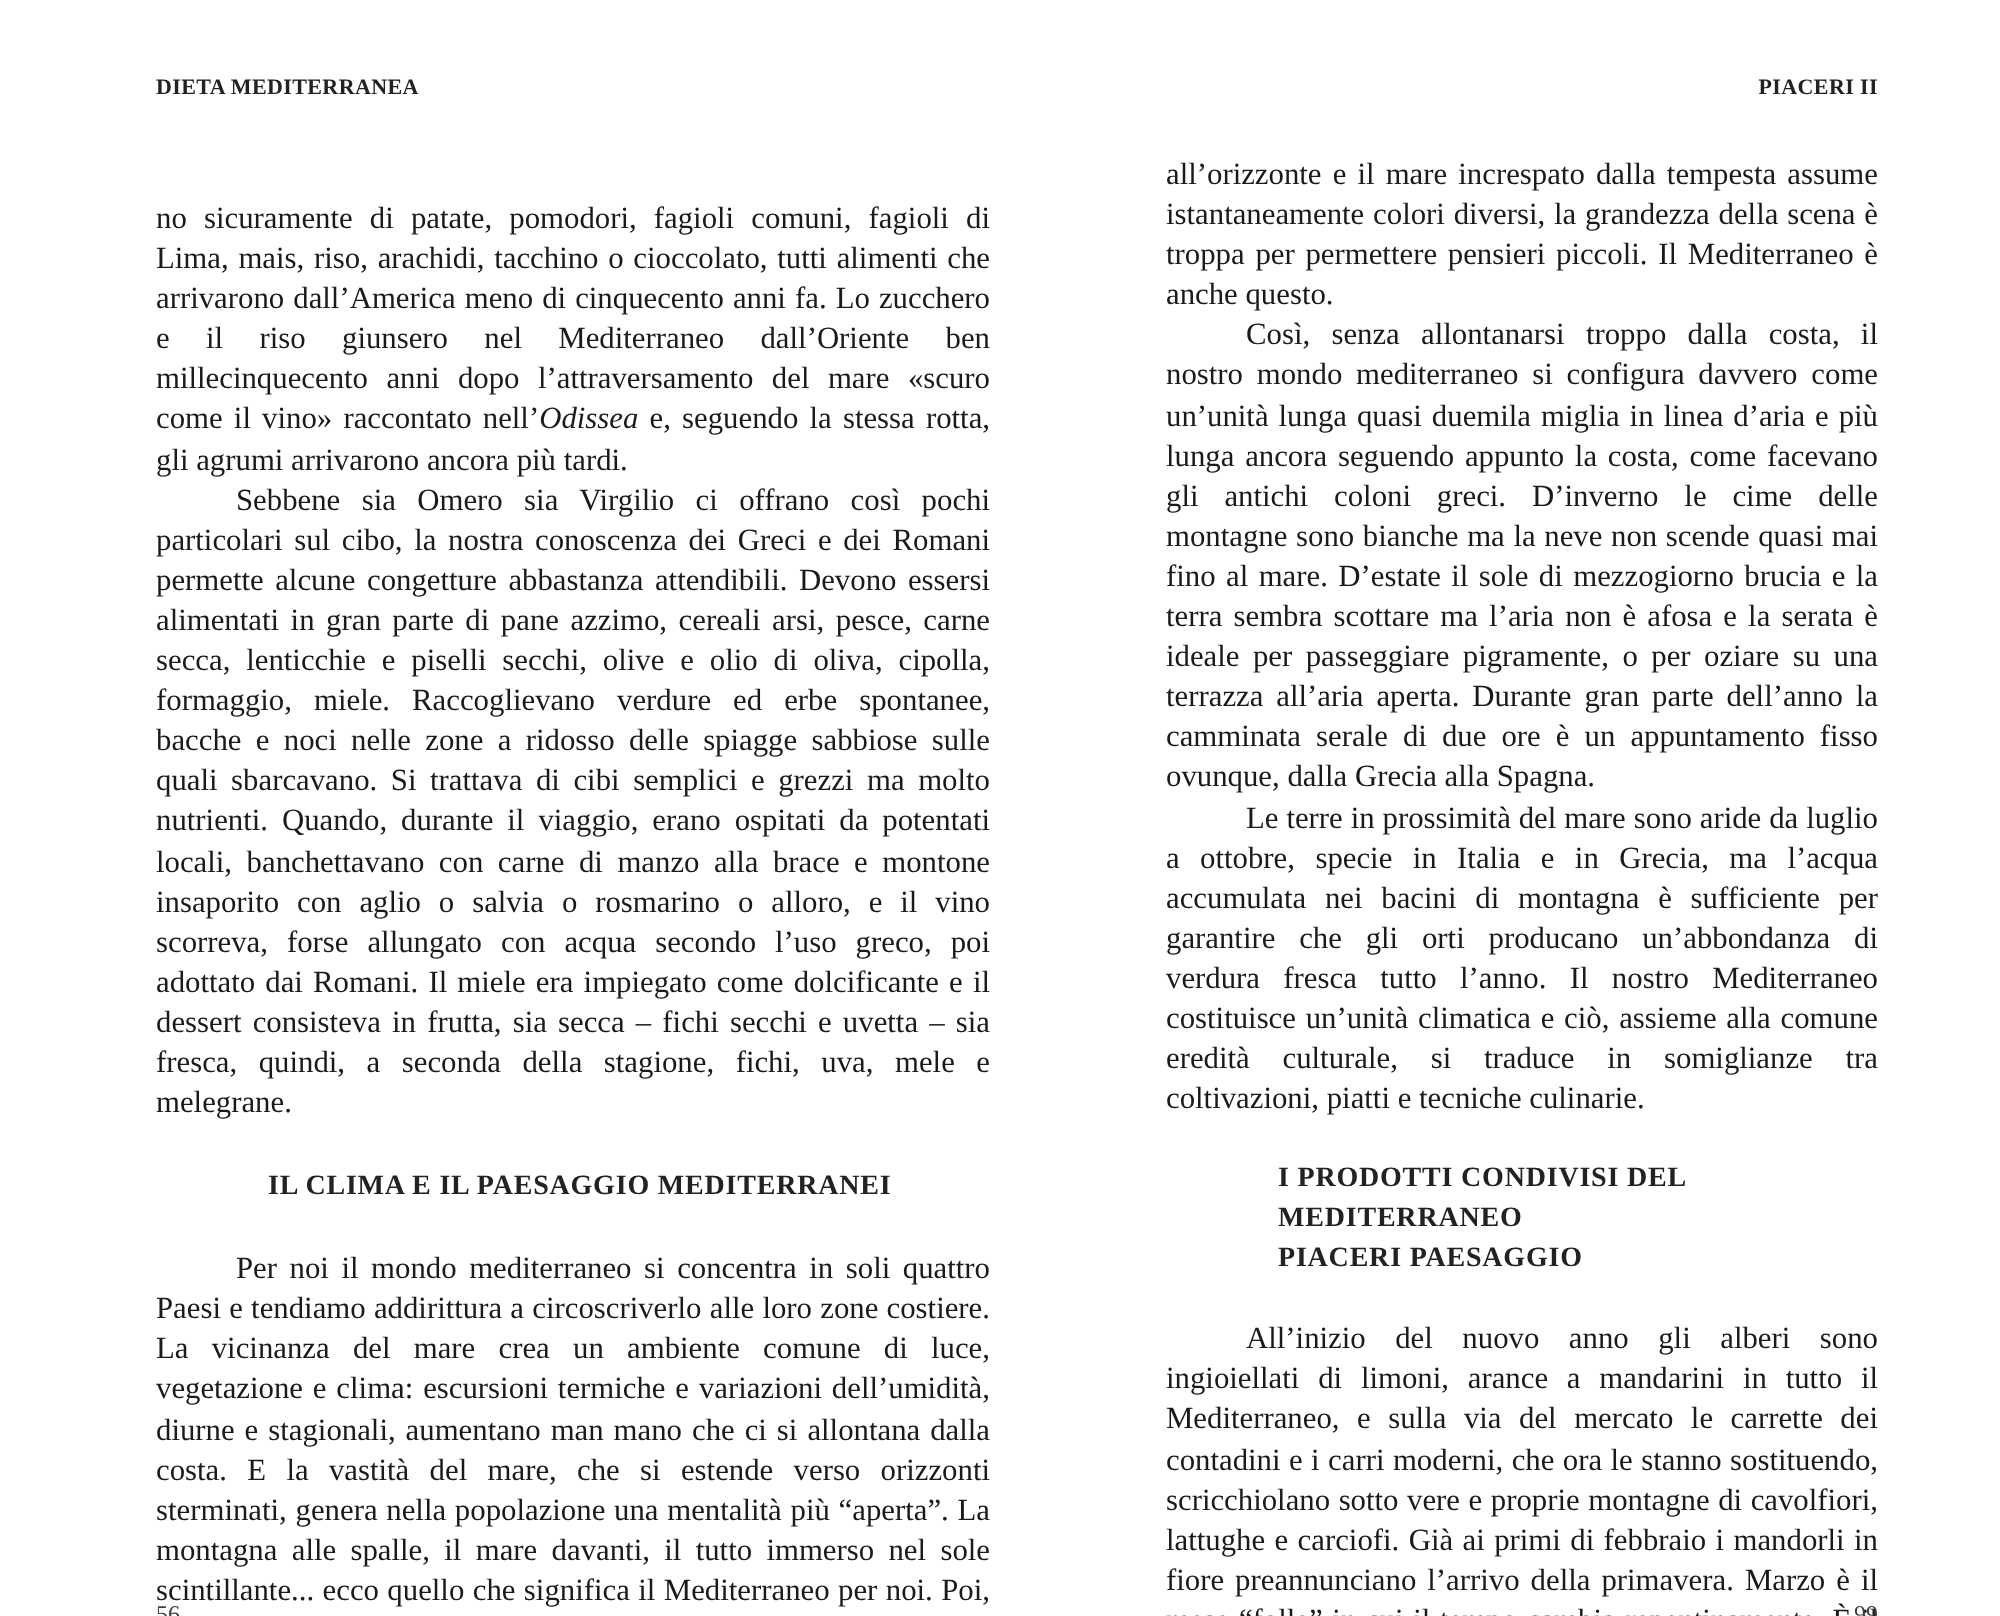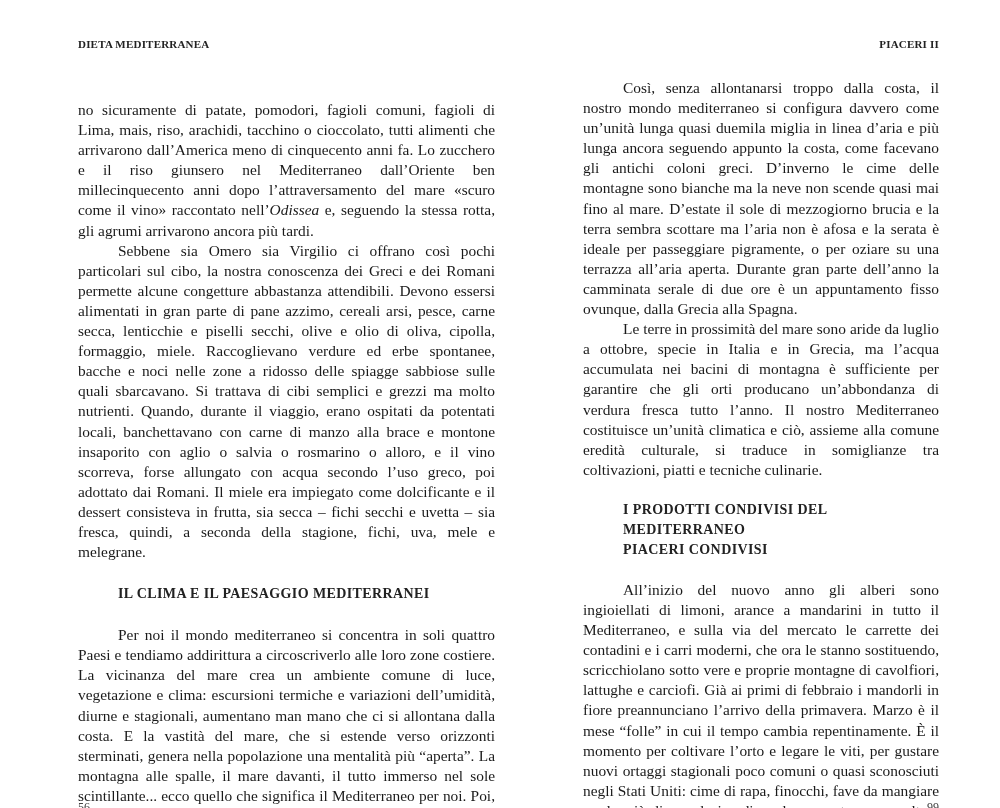--- a/index.html
+++ b/index.html
@@ -9,21 +9,21 @@
   .page.left { left:78px; width:417px; }
   .page.right { left:583px; width:356px; }
   .running-head { position:absolute; top:38px; font-size:11px; font-weight:bold;
                   letter-spacing:0.2px; color:#222; }
   .left .running-head { left:0; }
   .right .running-head { right:0; }
   .body { position:absolute; top:100px; left:0; right:0; }
   .right .body { top:78px; }
   p { margin:0; font-size:15.4px; line-height:20.1px; text-align:justify; }
   p.indent { text-indent:40px; }
-  h3 { margin:0; font-family:"Liberation Serif","DejaVu Serif",serif; font-weight:bold;
+  h3 { margin:16px; font-family:"Liberation Serif","DejaVu Serif",serif; font-weight:bold;
        font-size:14px; letter-spacing:0.4px; padding-left:40px; line-height:20px; color:#222; }
   .left h3 { margin-top:22px; margin-bottom:21px; }
   .right h3 { margin-top:20px; margin-bottom:20px; }
   .folio { position:absolute; top:800px; font-size:12px; color:#404040; }
   .left .folio { left:0; }
   .right .folio { right:0; }
   em { font-style:italic; }
 </style>
 </head>
 <body>
@@ -35,19 +35,20 @@
     <p class="indent">Sebbene sia Omero sia Virgilio ci offrano così pochi particolari sul cibo, la nostra conoscenza dei Greci e dei Romani permette alcune congetture abbastanza attendibili. Devono essersi alimentati in gran parte di pane azzimo, cereali arsi, pesce, carne secca, lenticchie e piselli secchi, olive e olio di oliva, cipolla, formaggio, miele. Raccoglievano verdure ed erbe spontanee, bacche e noci nelle zone a ridosso delle spiagge sabbiose sulle quali sbarcavano. Si trattava di cibi semplici e grezzi ma molto nutrienti. Quando, durante il viaggio, erano ospitati da potentati locali, banchettavano con carne di manzo alla brace e montone insaporito con aglio o salvia o rosmarino o alloro, e il vino scorreva, forse allungato con acqua secondo l’uso greco, poi adottato dai Romani. Il miele era impiegato come dolcificante e il dessert consisteva in frutta, sia secca – fichi secchi e uvetta – sia fresca, quindi, a seconda della stagione, fichi, uva, mele e melegrane.</p>
     <h3>IL CLIMA E IL PAESAGGIO MEDITERRANEI</h3>
     <p class="indent">Per noi il mondo mediterraneo si concentra in soli quattro Paesi e tendiamo addirittura a circoscriverlo alle loro zone costiere. La vicinanza del mare crea un ambiente comune di luce, vegetazione e clima: escursioni termiche e variazioni dell’umidità, diurne e stagionali, aumentano man mano che ci si allontana dalla costa. E la vastità del mare, che si estende verso orizzonti sterminati, genera nella popolazione una mentalità più “aperta”. La montagna alle spalle, il mare davanti, il tutto immerso nel sole scintillante... ecco quello che significa il Mediterraneo per noi. Poi, quando le nuvole si addensano</p>
   </div>
   <div class="folio">56</div>
 </div>
 
 <div class="page right">
   <div class="running-head">PIACERI II</div>
   <div class="body">
+    <p>all’orizzonte e il mare increspato dalla tempesta assume istantaneamente colori diversi, la grandezza della scena è troppa per permettere pensieri piccoli. Il Mediterraneo è anche questo.</p>
     <p class="indent">Così, senza allontanarsi troppo dalla costa, il nostro mondo mediterraneo si configura davvero come un’unità lunga quasi duemila miglia in linea d’aria e più lunga ancora seguendo appunto la costa, come facevano gli antichi coloni greci. D’inverno le cime delle montagne sono bianche ma la neve non scende quasi mai fino al mare. D’estate il sole di mezzogiorno brucia e la terra sembra scottare ma l’aria non è afosa e la serata è ideale per passeggiare pigramente, o per oziare su una terrazza all’aria aperta. Durante gran parte dell’anno la camminata serale di due ore è un appuntamento fisso ovunque, dalla Grecia alla Spagna.</p>
     <p class="indent">Le terre in prossimità del mare sono aride da luglio a ottobre, specie in Italia e in Grecia, ma l’acqua accumulata nei bacini di montagna è sufficiente per garantire che gli orti producano un’abbondanza di verdura fresca tutto l’anno. Il nostro Mediterraneo costituisce un’unità climatica e ciò, assieme alla comune eredità culturale, si traduce in somiglianze tra coltivazioni, piatti e tecniche culinarie.</p>
-    <h3><span>I PRODOTTI CONDIVISI DEL MEDITERRANEO</span><br><span>PIACERI CONDIVISI</span></h3>
+    <h3><span>I PRODOTTI CONDIVISI DEL MEDITERRANEO</span><br><span>PIACERI PAESAGGIO</span></h3>
     <p class="indent">All’inizio del nuovo anno gli alberi sono ingioiellati di limoni, arance a mandarini in tutto il Mediterraneo, e sulla via del mercato le carrette dei contadini e i carri moderni, che ora le stanno sostituendo, scricchiolano sotto vere e proprie montagne di cavolfiori, lattughe e carciofi. Già ai primi di febbraio i mandorli in fiore preannunciano l’arrivo della primavera. Marzo è il mese “folle” in cui il tempo cambia repentinamente. È il momento per coltivare l’orto e legare le viti, per gustare nuovi ortaggi stagionali poco comuni o quasi sconosciuti negli Stati Uniti: cime di rapa, finocchi, fave da mangiare crude, più di una decina di verdure spontanee raccolte a lato delle strade.</p>
   </div>
   <div class="folio">99</div>
 </div>
 
 </body></html>

